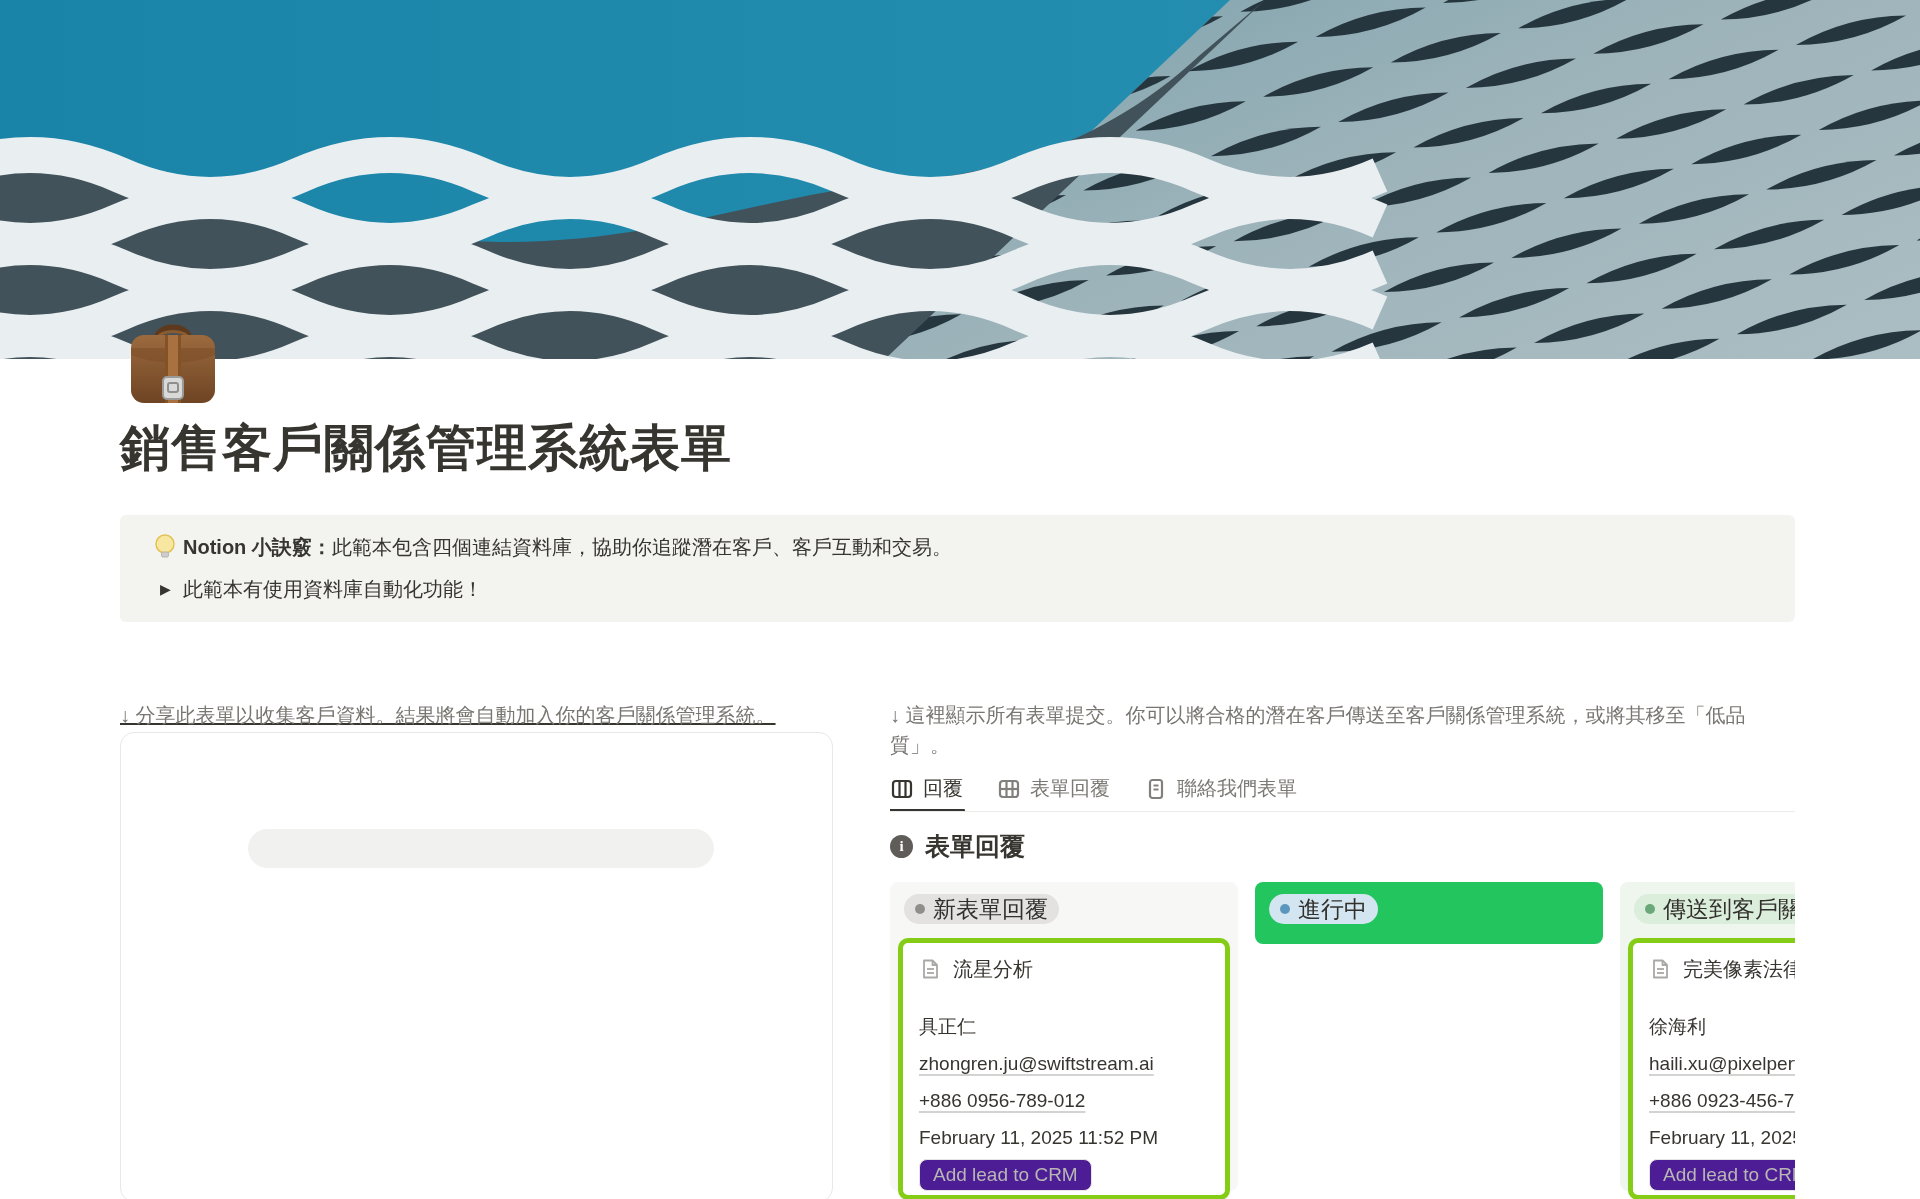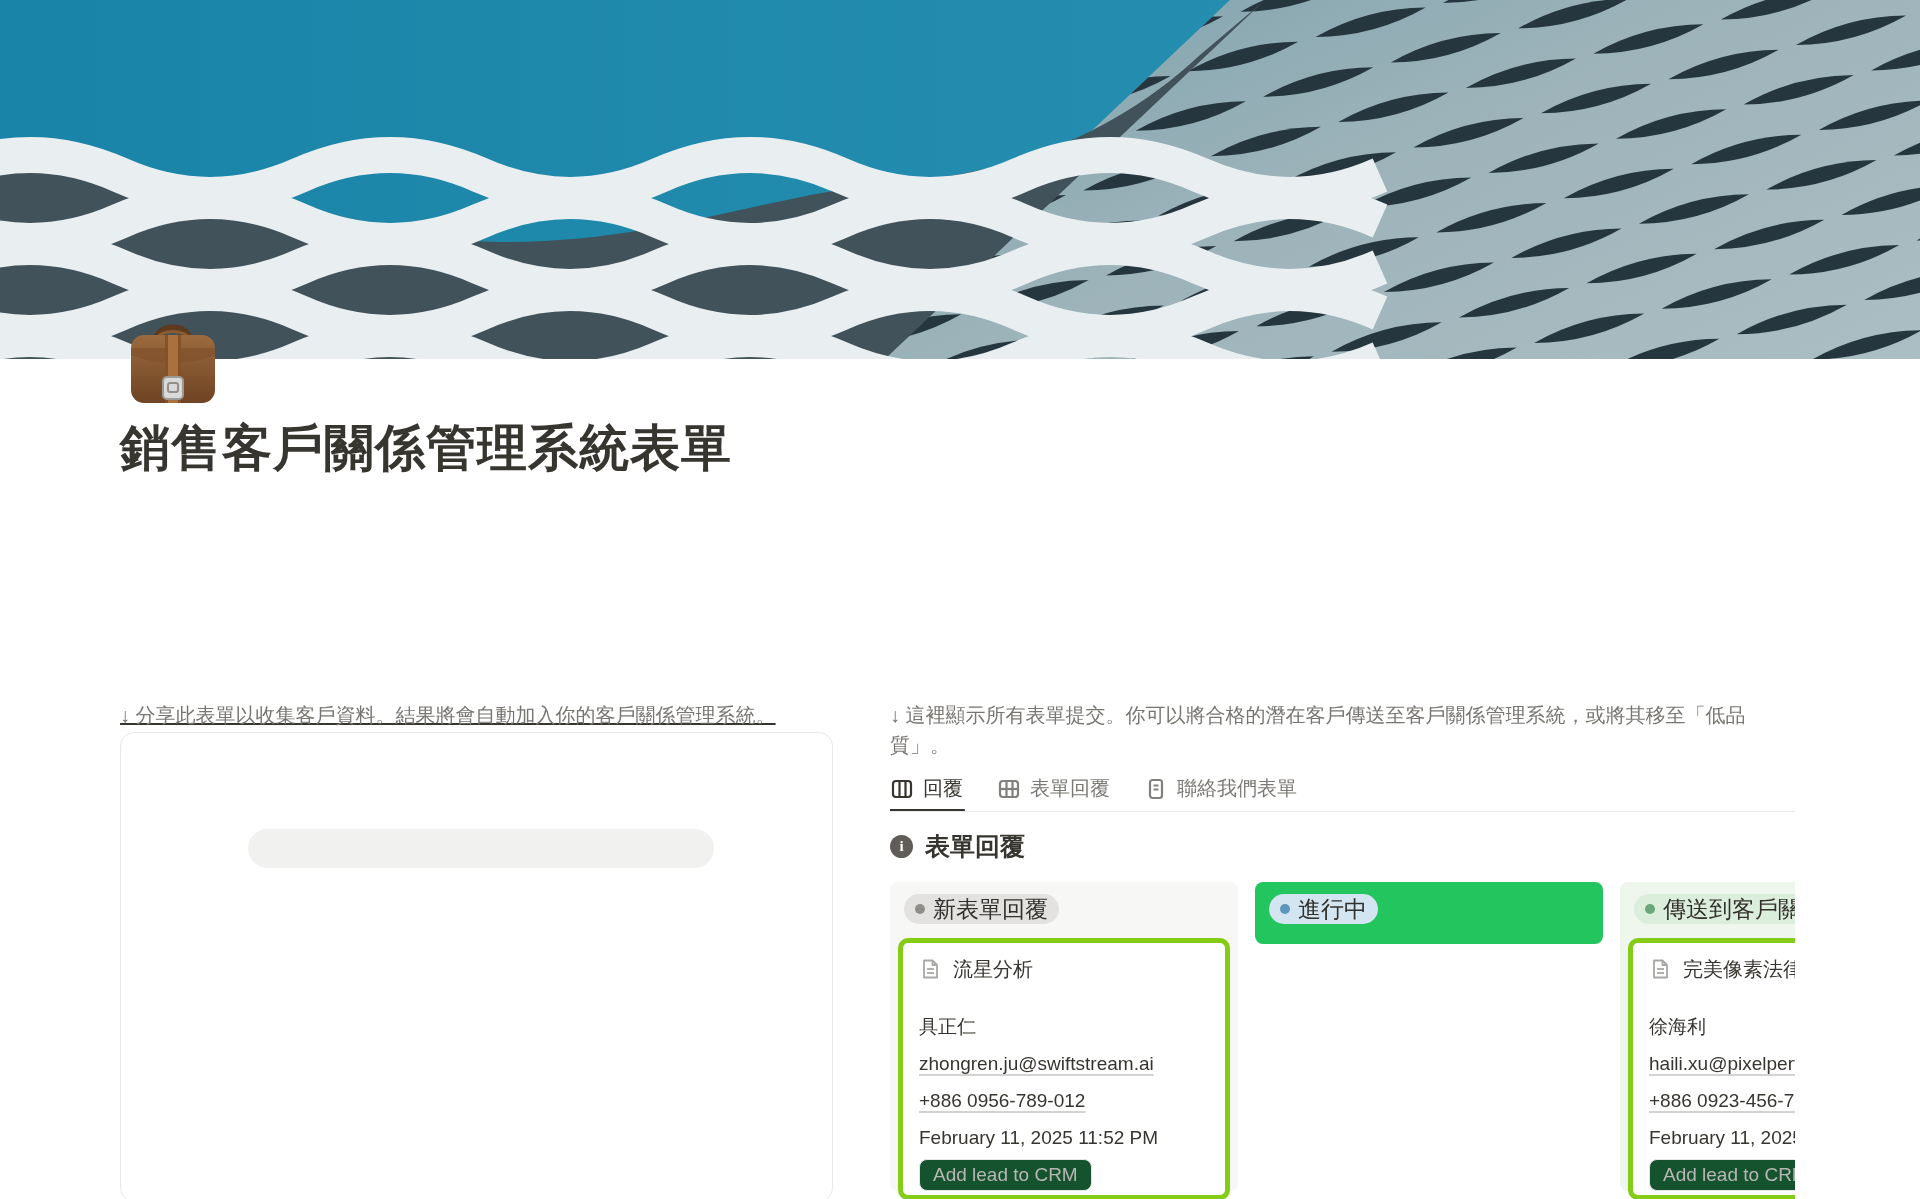--- a/index.html
+++ b/index.html
@@ -71,21 +71,21 @@
     border-radius:10px; box-shadow:0 1px 3px rgba(0,0,0,.04); padding:13px 16px 4px 16px;
     cursor:pointer; }
   .card-title-row { display:flex; align-items:center; gap:12px; height:26px; }
   .card-title { font-size:20px; font-weight:500; white-space:nowrap; }
   .field { font-size:19px; line-height:24px; margin-top:13px; white-space:nowrap; }
   .field.first { margin-top:33px; }
   .field.link { text-decoration:underline; text-decoration-color:rgba(55,53,47,.22);
     text-underline-offset:4px; text-decoration-thickness:1.5px; cursor:pointer; }
   .crm-btn { display:inline-block; margin-top:9px; padding:2px 13px; font-size:19px;
     line-height:26px; color:#b9b7b4; border:1.5px solid #e6e5e3; border-radius:8px;
-    background:#14532d; cursor:pointer; white-space:nowrap; }
+    background:#4c1d95; cursor:pointer; white-space:nowrap; }
 </style>
 </head>
 <body>
 
 <div class="page">
 
   <div class="cover">
     <svg viewBox="0 0 1920 359" preserveAspectRatio="none">
       <defs>
         <linearGradient id="sky" x1="0" y1="0" x2="1" y2="0">
@@ -169,20 +169,33 @@
         <rect x="40" y="22" width="16" height="68" fill="#a9713f"></rect>
         <rect x="40" y="22" width="3" height="68" fill="#835327"></rect>
         <rect x="53" y="22" width="3" height="68" fill="#835327"></rect>
         <rect x="38" y="64" width="20" height="22" rx="4" fill="#d9d9d7" stroke="#9a9a98" stroke-width="2"></rect>
         <rect x="43" y="70" width="10" height="9" rx="2" fill="none" stroke="#8f8f8d" stroke-width="2"></rect>
       </svg>
     </div>
 
     <h1 class="page-title">銷售客戶關係管理系統表單</h1>
 
+    <div class="callout">
+      <div class="callout-line">
+        <svg class="bulb" viewBox="0 0 26 28">
+          <circle cx="13" cy="11" r="9" fill="#f8e7a0" stroke="#e3c255" stroke-width="1.5"></circle>
+          <rect x="9.5" y="19" width="7" height="5" rx="1.5" fill="#cfcdc9" stroke="#b5b3af" stroke-width="1"></rect>
+        </svg>
+        <span class="callout-text"><b>Notion 小訣竅：</b><span>此範本包含四個連結資料庫，協助你追蹤潛在客戶、客戶互動和交易。</span></span>
+      </div>
+      <div class="toggle-row">
+        <span class="toggle-tri">▶</span>
+        <span class="toggle-label">此範本有使用資料庫自動化功能！</span>
+      </div>
+    </div>
 
     <div class="col-left">
       <p class="desc">↓ 分享此表單以收集客戶資料。結果將會自動加入你的客戶關係管理系統。</p>
       <div class="form-box">
         <div class="skeleton-pill"></div>
       </div>
     </div>
 
     <div class="col-right">
       <p class="desc">↓ 這裡顯示所有表單提交。你可以將合格的潛在客戶傳送至客戶關係管理系統，或將其移至「低品質」。</p>

